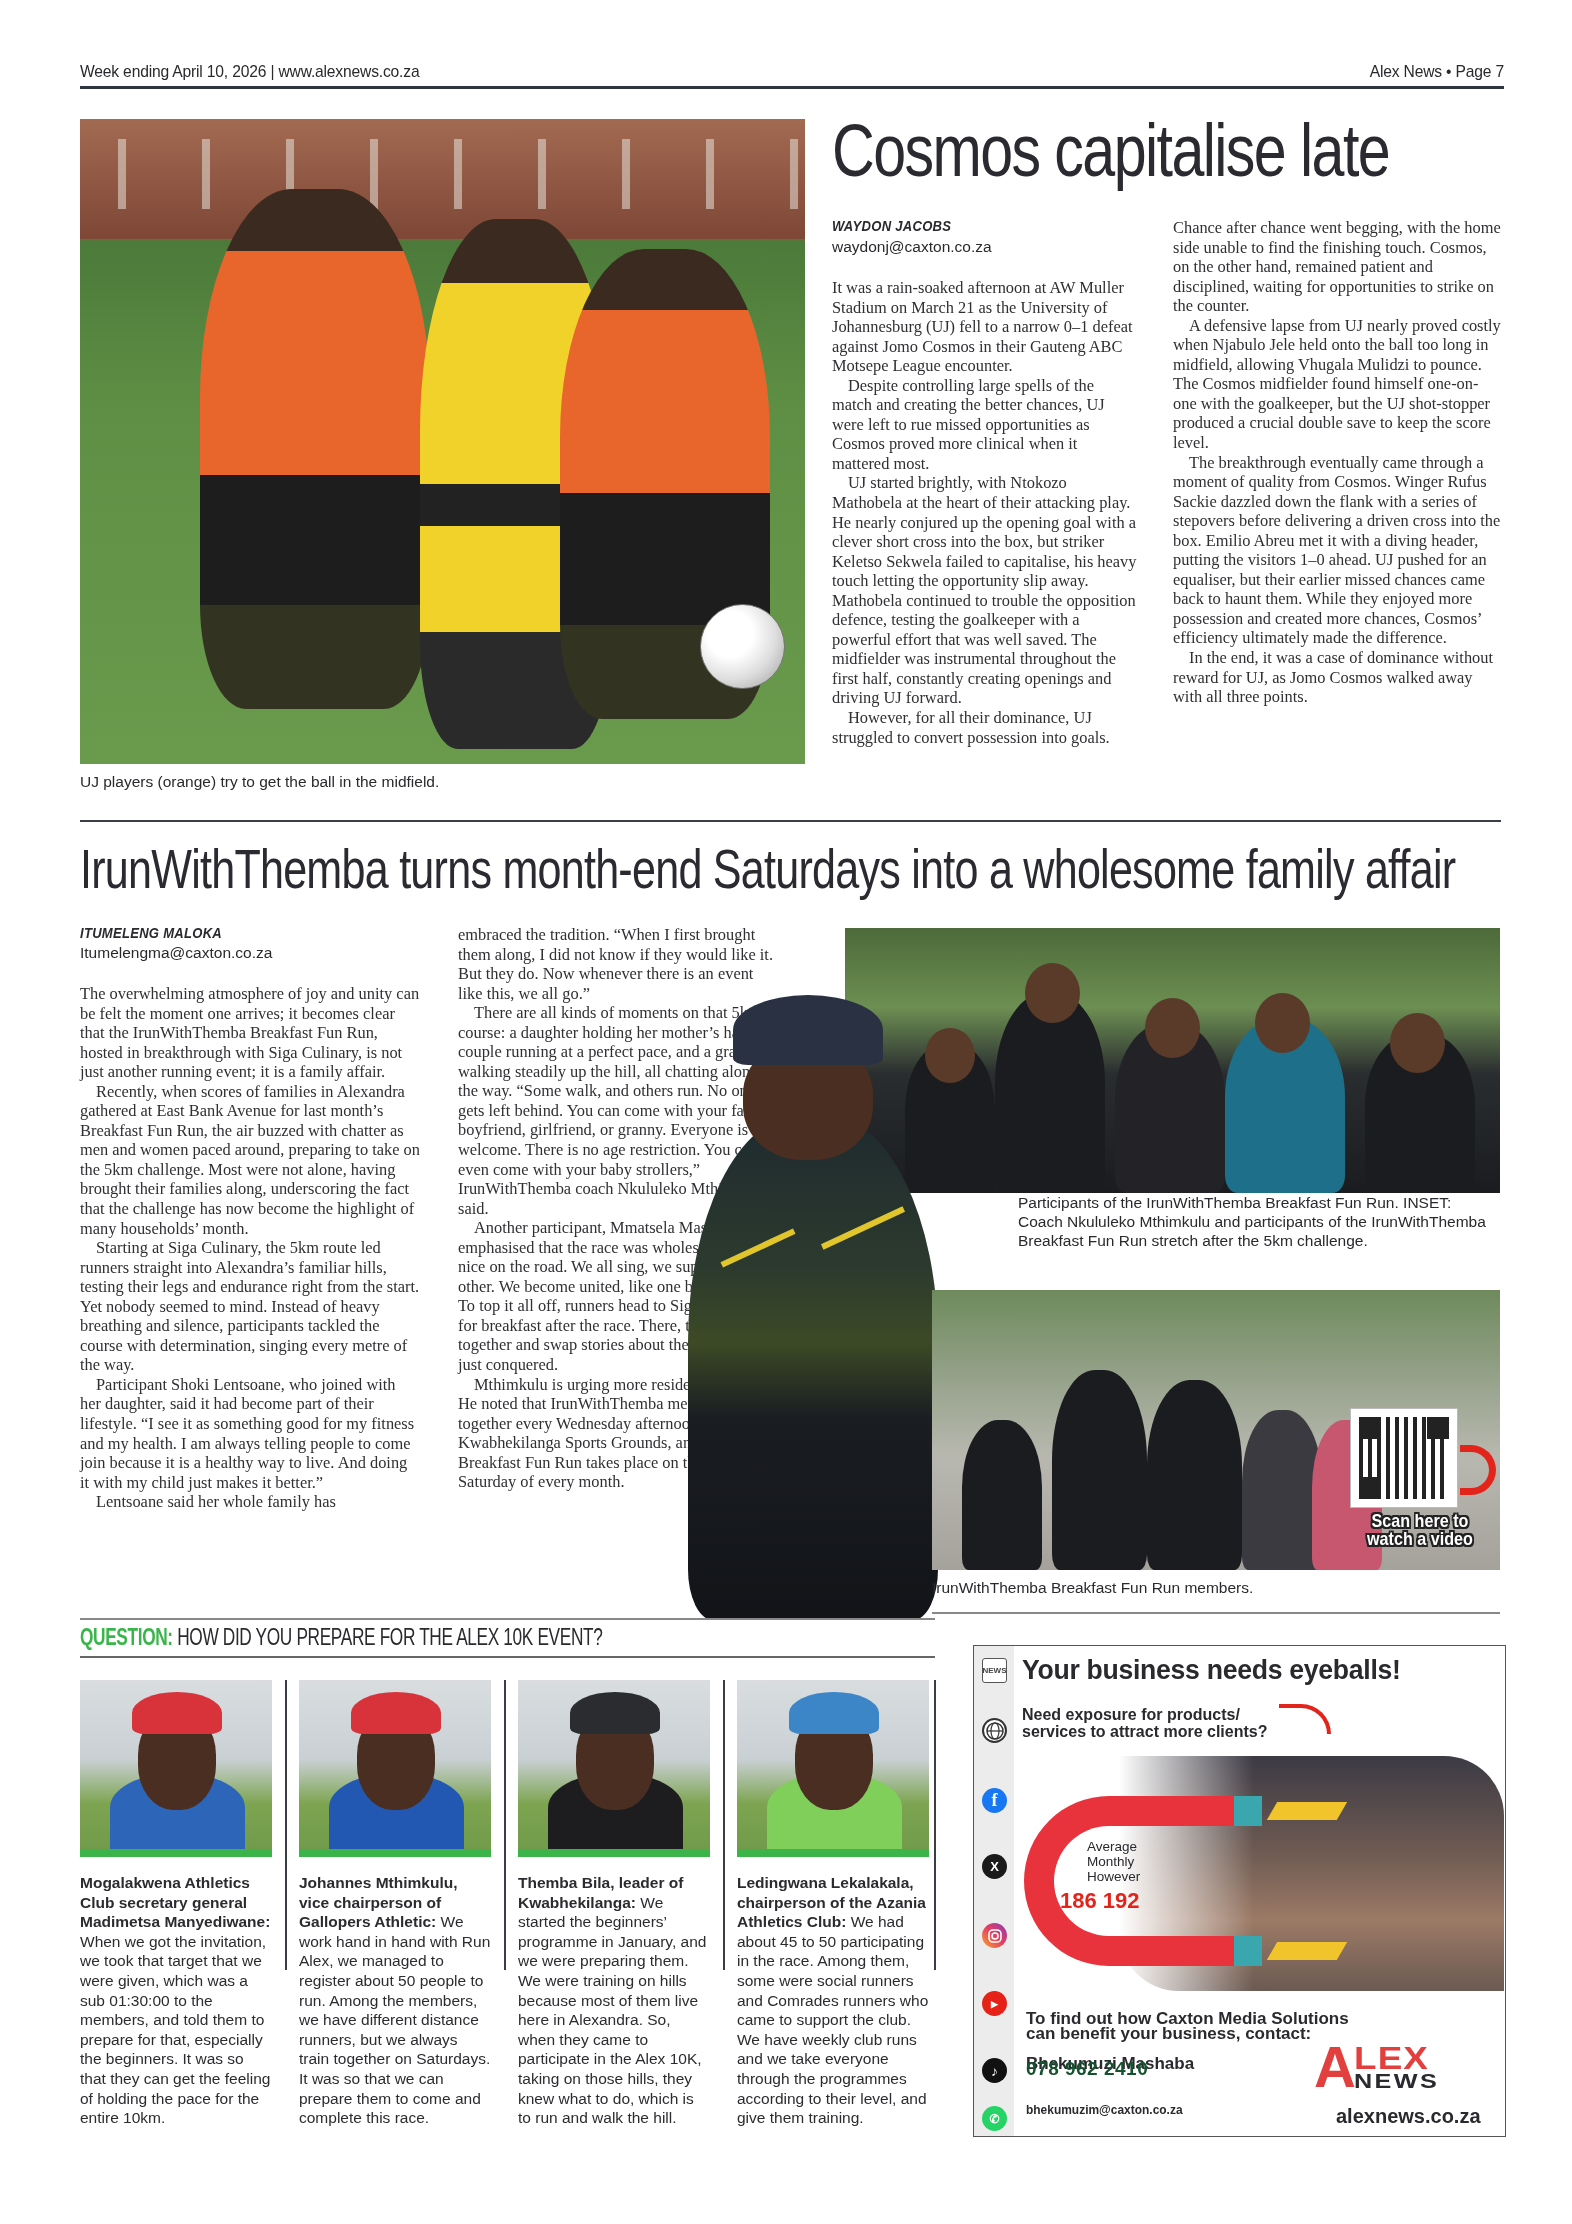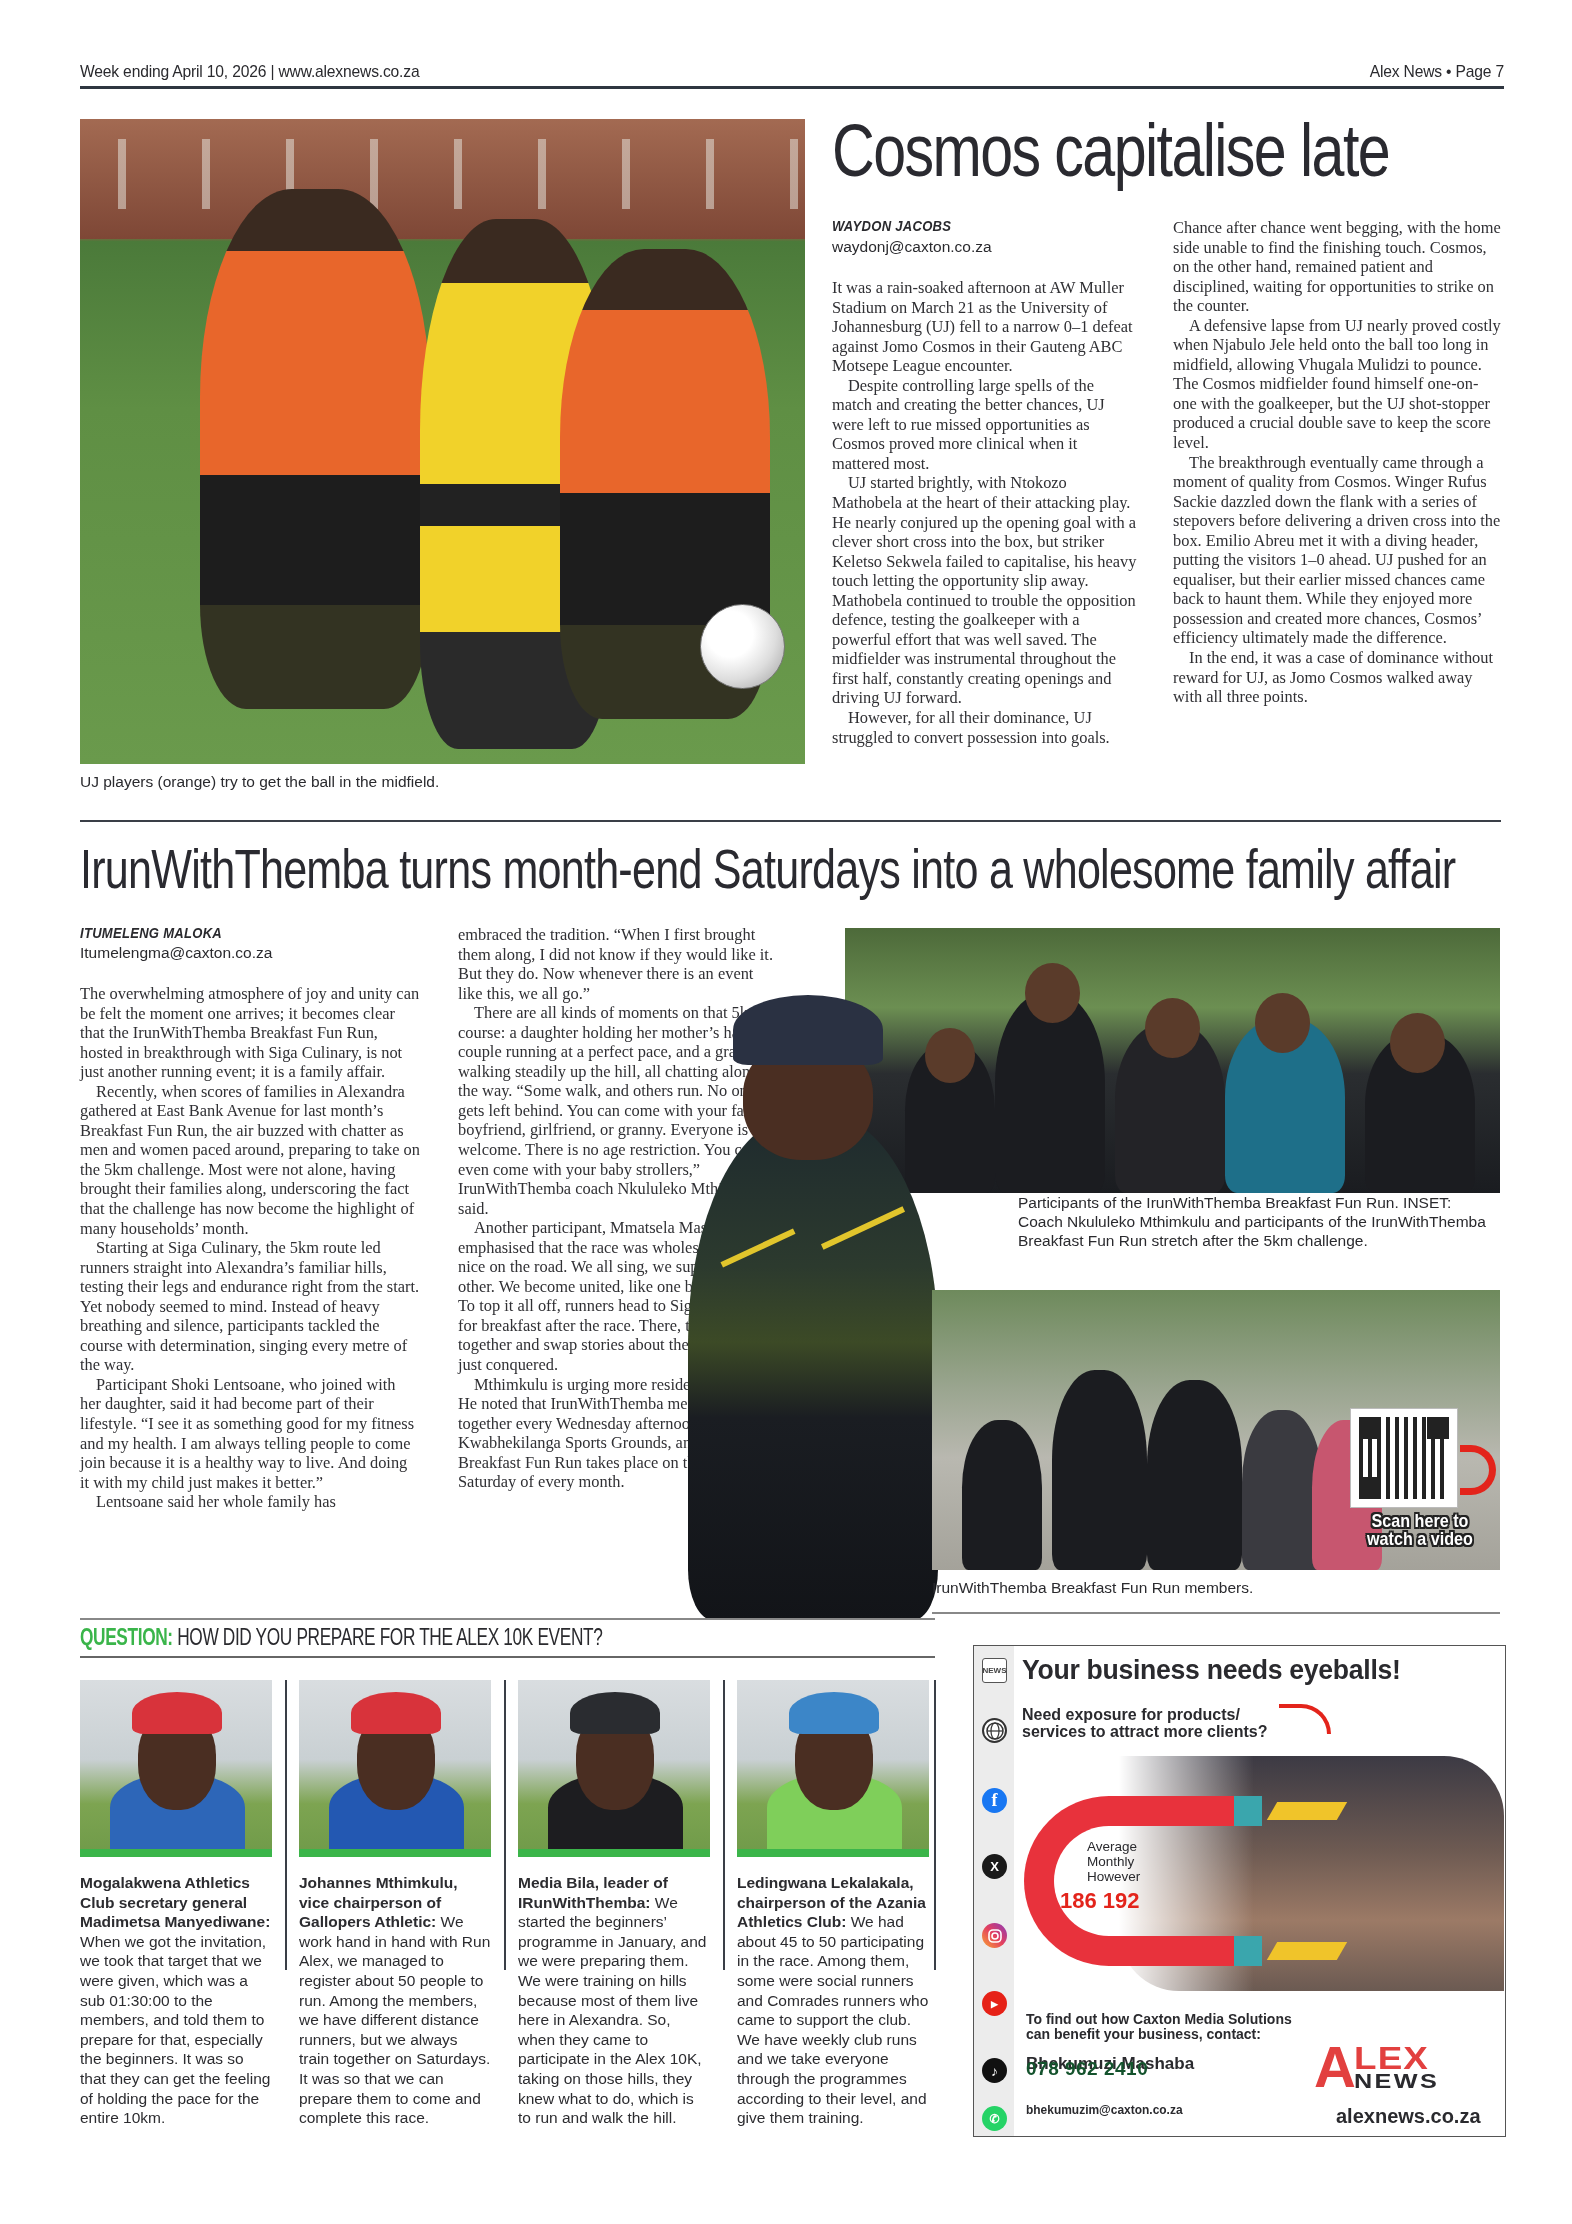--- a/index.html
+++ b/index.html
@@ -94,21 +94,21 @@
   .ad-title { position:absolute; left: 48px; top: 8px; font-family: "Liberation Sans", sans-serif; font-weight: bold; font-size: 28px; color:#2a2a2e; white-space: nowrap; transform: scaleX(0.95); transform-origin:left top; letter-spacing:-0.3px; }
   .ad-sub { position:absolute; left: 48px; top: 60px; font-family: "Liberation Sans", sans-serif; font-weight: bold; font-size: 16px; line-height: 17px; color:#2a2a2e; }
   .ad-curve { position:absolute; left: 305px; top: 58px; width: 52px; height: 30px; border-top: 4px solid #e3241b; border-right: 4px solid #e3241b; border-radius: 0 40px 0 0; }
   .ad-crowd { position:absolute; left: 145px; top: 110px; width: 385px; height: 235px; border-radius: 0 60px 0 60px;
     background: linear-gradient(90deg, rgba(255,255,255,1) 0%, rgba(255,255,255,0) 35%), linear-gradient(180deg, #3c3a44 0%, #6d5a52 40%, #9c7a66 70%, #6b5a52 100%); }
   .magnet { position:absolute; left: 50px; top: 150px; width: 210px; height: 170px; border: 30px solid #e8323c; border-right: none; border-radius: 90px 0 0 90px; }
   .magnet-tip { position:absolute; width: 28px; height: 30px; background:#3aa6ad; }
   .bolt { position:absolute; width: 70px; height: 18px; background:#f0c42a; transform: skewX(-30deg); }
   .aud-label { position:absolute; left: 113px; top: 193px; width: 92px; text-align:left; font-family:"Liberation Sans", sans-serif; font-size: 13.5px; line-height: 15px; color:#2a2a2e; }
   .aud-num { position:absolute; left: 86px; top: 242px; font-family:"Liberation Sans", sans-serif; font-weight:bold; font-size: 22px; color:#e3241b; white-space:nowrap; }
-  .ad-contact-lead { position:absolute; left: 52px; top: 366px; font-family:"Liberation Sans", sans-serif; font-weight:bold; font-size: 14px; line-height: 14.5px; color:#2a2a2e; }
+  .ad-contact-lead { position:absolute; left: 52px; top: 366px; font-family:"Liberation Sans", sans-serif; font-weight:bold; font-size: 17px; line-height: 14.5px; color:#2a2a2e; }
   .ad-name { position:absolute; left: 52px; top: 408px; font-family:"Liberation Sans", sans-serif; font-weight:bold; font-size: 17px; color:#2a2a2e; }
   .ad-phone { position:absolute; left: 52px; top: 412px; font-family:"Liberation Sans", sans-serif; font-weight:bold; font-size: 19px; color:#14532d; letter-spacing: 0.5px; }
   .ad-email { position:absolute; left: 52px; top: 456px; font-family:"Liberation Sans", sans-serif; font-weight:bold; font-size: 13px; color:#2a2a2e; transform: scaleX(0.92); transform-origin:left top; }
   .logo { position:absolute; left: 340px; top: 395px; width: 165px; height: 55px; }
   .logo-a { position:absolute; left:0; top:0; font-family:"Liberation Sans", sans-serif; font-weight:bold; font-size: 58px; line-height: 52px; color:#e2403f; }
   .logo-lex { position:absolute; left:40px; top:2px; font-family:"Liberation Sans", sans-serif; font-weight:bold; font-size: 32px; line-height: 30px; color:#e2403f; letter-spacing: 1px; transform: scaleX(1.15); transform-origin:left top; }
   .logo-news { position:absolute; left:40px; top:30px; font-family:"Liberation Sans", sans-serif; font-weight:bold; font-size: 21px; line-height: 20px; color:#2a2a2e; letter-spacing: 2px; transform: scaleX(1.2); transform-origin:left top; }
   .logo-url { position:absolute; left: 362px; top: 459px; font-family:"Liberation Sans", sans-serif; font-weight:bold; font-size: 20px; color:#2a2a2e; }
 </style>
 </head>
@@ -234,21 +234,21 @@
 </div>
 <div class="vdiv" style="left:504px;"></div>
 
 <div class="vox" style="left:518px;">
   <div class="vox-photo">
     <div class="shirt" style="background:#1d1d20;"></div>
     <div class="face"></div>
     <div class="hat" style="background:#2a2c30;"></div>
     <div class="bar"></div>
   </div>
-  <div class="vox-text"><b>Media Bila, leader of IRunWithThemba:</b> <span>We started the beginners’ programme in January, and we were preparing them. We were training on hills because most of them live here in Alexandra. So, when they came to participate in the Alex 10K, taking on those hills, they knew what to do, which is to run and walk the hill.</span></div>
+  <div class="vox-text"><b>Themba Bila, leader of Kwabhekilanga:</b> <span>We started the beginners’ programme in January, and we were preparing them. We were training on hills because most of them live here in Alexandra. So, when they came to participate in the Alex 10K, taking on those hills, they knew what to do, which is to run and walk the hill.</span></div>
 </div>
 <div class="vdiv" style="left:723px;"></div>
 
 <div class="vox" style="left:737px;">
   <div class="vox-photo">
     <div class="shirt" style="background:#7fcf5a;"></div>
     <div class="face"></div>
     <div class="hat" style="background:#3c86c8;"></div>
     <div class="bar"></div>
   </div>

